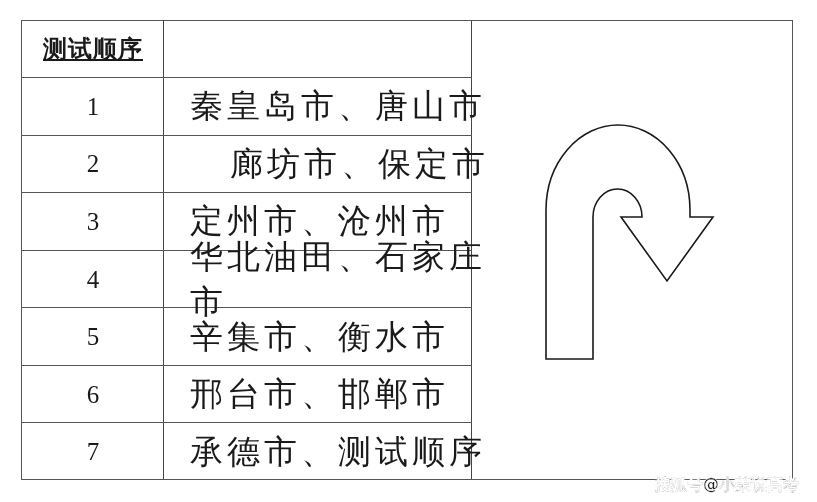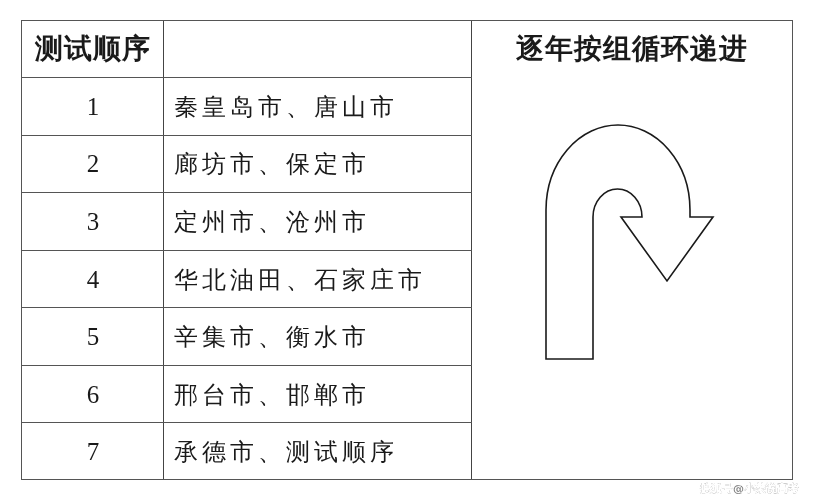--- a/index.html
+++ b/index.html
@@ -3,56 +3,55 @@
 <meta charset="utf-8">
 <style>
   html, body { margin: 0; padding: 0; background: #ffffff; }
   body { width: 817px; height: 502px; position: relative; overflow: hidden;
          font-family: "DejaVu Serif", "Liberation Serif", serif; color: #1a1a1a; }
   .tbl { position: absolute; left: 21px; top: 20px; width: 772px; height: 460px;
          border: 1.5px solid #555; box-sizing: border-box; }
   .vline { position: absolute; top: 0; bottom: 0; width: 0; border-left: 1.5px solid #444; }
   .hline { position: absolute; left: 0; width: 450px; height: 0; border-top: 1.5px solid #555; }
   .cell { position: absolute; display: flex; align-items: center; box-sizing: border-box; }
-  .hdr { font-size: 28px; font-weight: bold; justify-content: center; letter-spacing: 1px; }
+  .hdr { font-size: 24px; font-weight: bold; justify-content: center; letter-spacing: 1px; text-decoration: underline; }
   .num { font-size: 25px; justify-content: center; width: 142px; left: 0; height: 57.6px;
          font-family: "Liberation Serif", "DejaVu Serif", serif; }
-  .cities { font-size: 24px; left: 150px; width: 300px; height: 57.6px; padding-left: 2px;
+  .cities { font-size: 33px; left: 166px; width: 300px; height: 57.6px; padding-left: 2px;
             letter-spacing: 4px; }
   .arrow { position: absolute; left: 0; top: 0; }
-  .watermark { position: absolute; right: 18px; bottom: 6px; font-size: 11px; color: #222;
+  .watermark { position: absolute; right: 18px; bottom: 6px; font-size: 16px; color: #222;
                font-family: "DejaVu Sans", "Liberation Sans", sans-serif;
                -webkit-text-stroke: 0.4px #fff; font-weight: bold; text-shadow: 0 0 2px #fff; }
 </style>
 </head>
 <body>
 
 <div class="tbl">
 
   <div class="vline" style="left:141px;"></div>
   <div class="vline" style="left:449px;"></div>
 
   <div class="hline" style="top:56px;"></div>
   <div class="hline" style="top:114px;"></div>
   <div class="hline" style="top:171px;"></div>
   <div class="hline" style="top:229px;"></div>
   <div class="hline" style="top:286px;"></div>
   <div class="hline" style="top:344px;"></div>
   <div class="hline" style="top:401px;"></div>
 
   <div class="cell hdr" style="left:0; top:0; width:142px; height:56px;">测试顺序</div>
-  <div class="cell hdr" style="left:450px; top:0; width:320px; height:56px;">逐年按组循环递进</div>
 
   <div>
     <div class="cell num" style="top:57px;">1</div>
     <div class="cell cities" style="top:57px;">秦皇岛市、唐山市</div>
   </div>
   <div>
     <div class="cell num" style="top:114.6px;">2</div>
-    <div class="cell cities" style="top:114.6px;">廊坊市、保定市</div>
+    <div class="cell cities" style="top:114.6px;margin-left:40px;">廊坊市、保定市</div>
   </div>
   <div>
     <div class="cell num" style="top:172.2px;">3</div>
     <div class="cell cities" style="top:172.2px;text-align:center;">定州市、沧州市</div>
   </div>
   <div>
     <div class="cell num" style="top:229.8px;">4</div>
     <div class="cell cities" style="top:229.8px;">华北油田、石家庄市</div>
   </div>
   <div>

